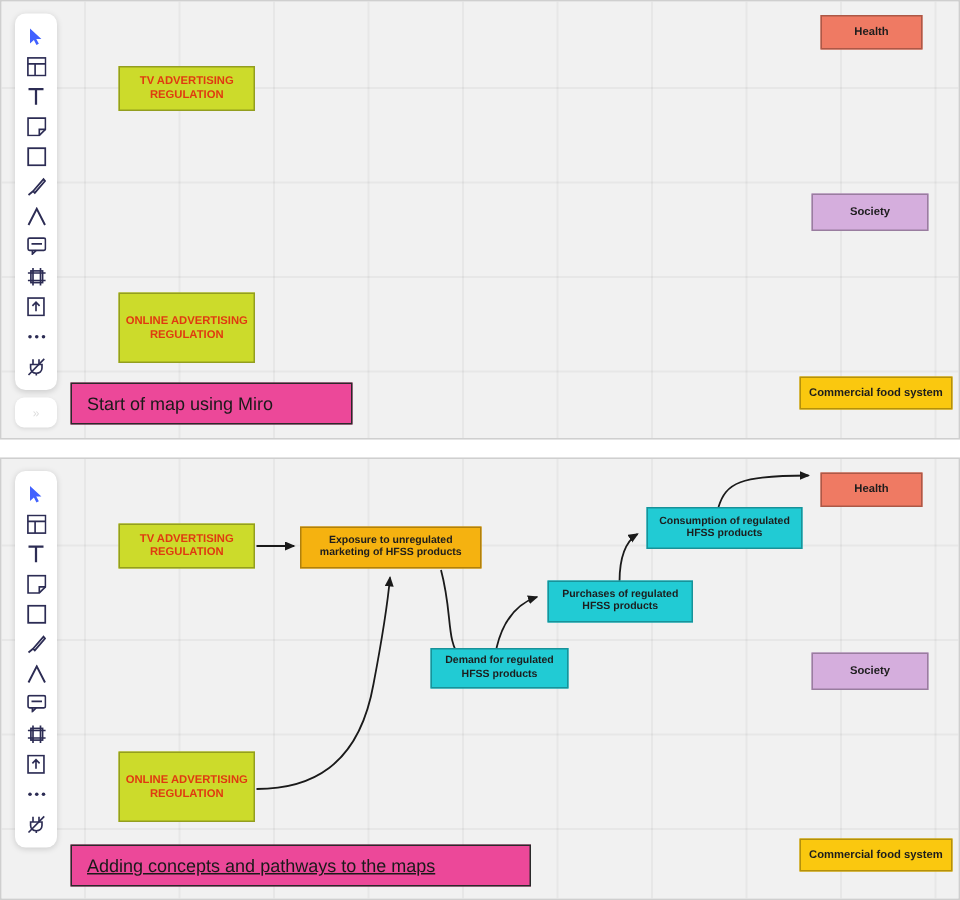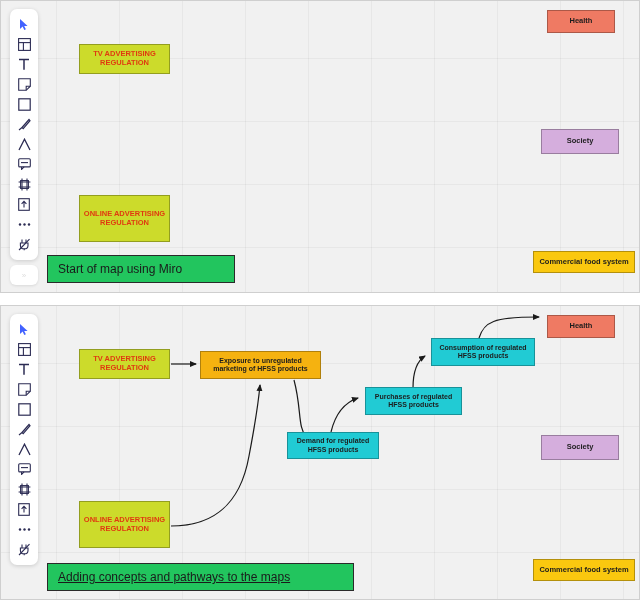--- a/index.html
+++ b/index.html
@@ -57,21 +57,21 @@
     display:flex;align-items:center;justify-content:center;
     text-align:center;
     font-weight:bold;
     line-height:1.18;
     padding:2px 3px;
     z-index:3;
   }
 
   .caption{
     position:absolute;
-    background:#22c55e;border:1px solid #2a2a2a;
+    background:#ec4899;border:1px solid #2a2a2a;
     display:flex;align-items:center;
     padding:0 10px;
     font-size:12px;color:#1a1a1a;
     z-index:6;
     white-space:nowrap;
   }
 
   .edges{position:absolute;inset:0;z-index:2;pointer-events:none;}
 </style>
 </head>

